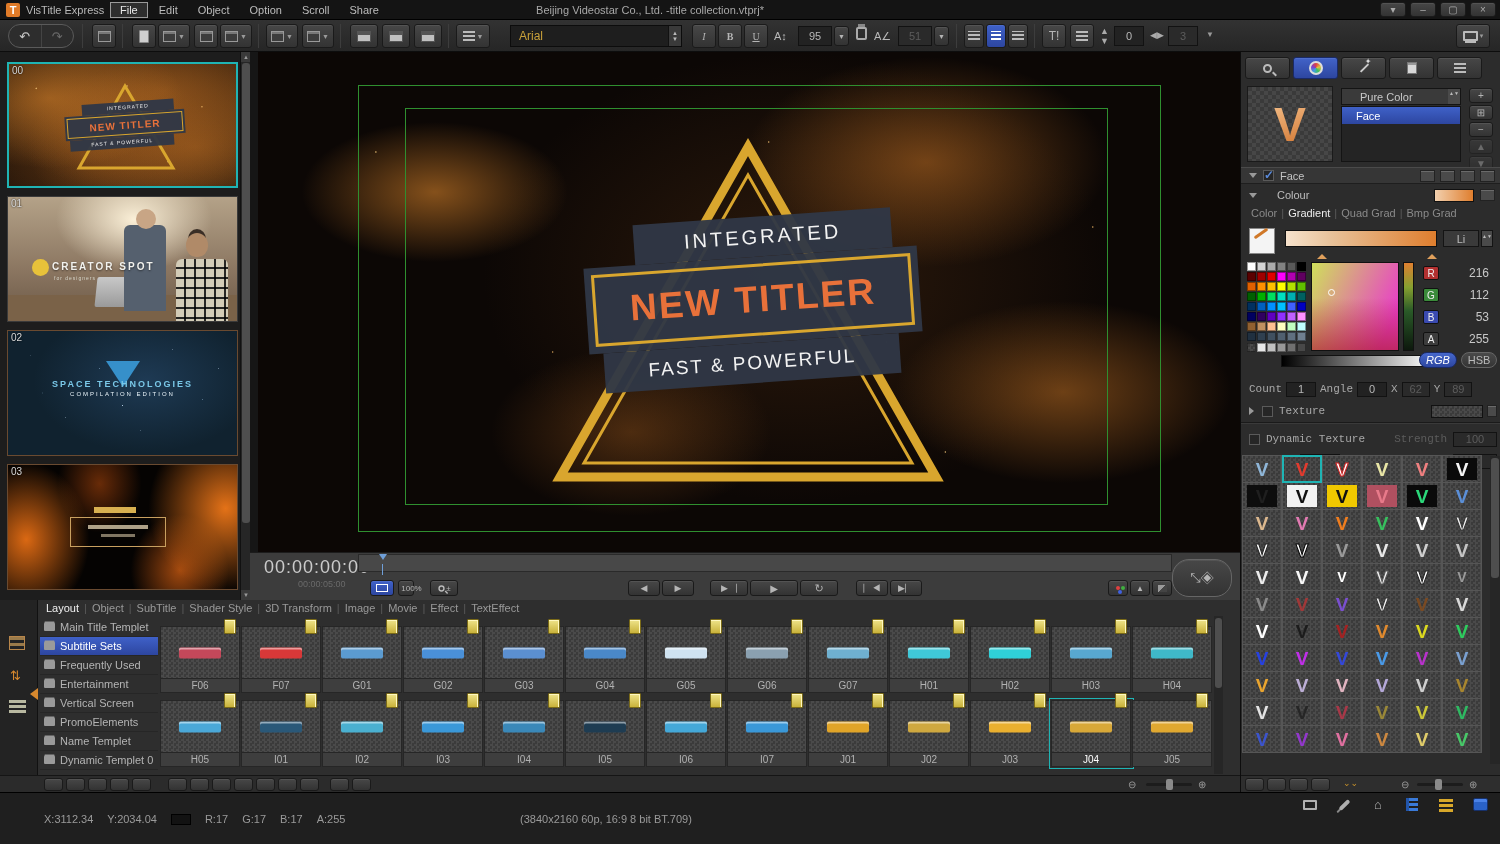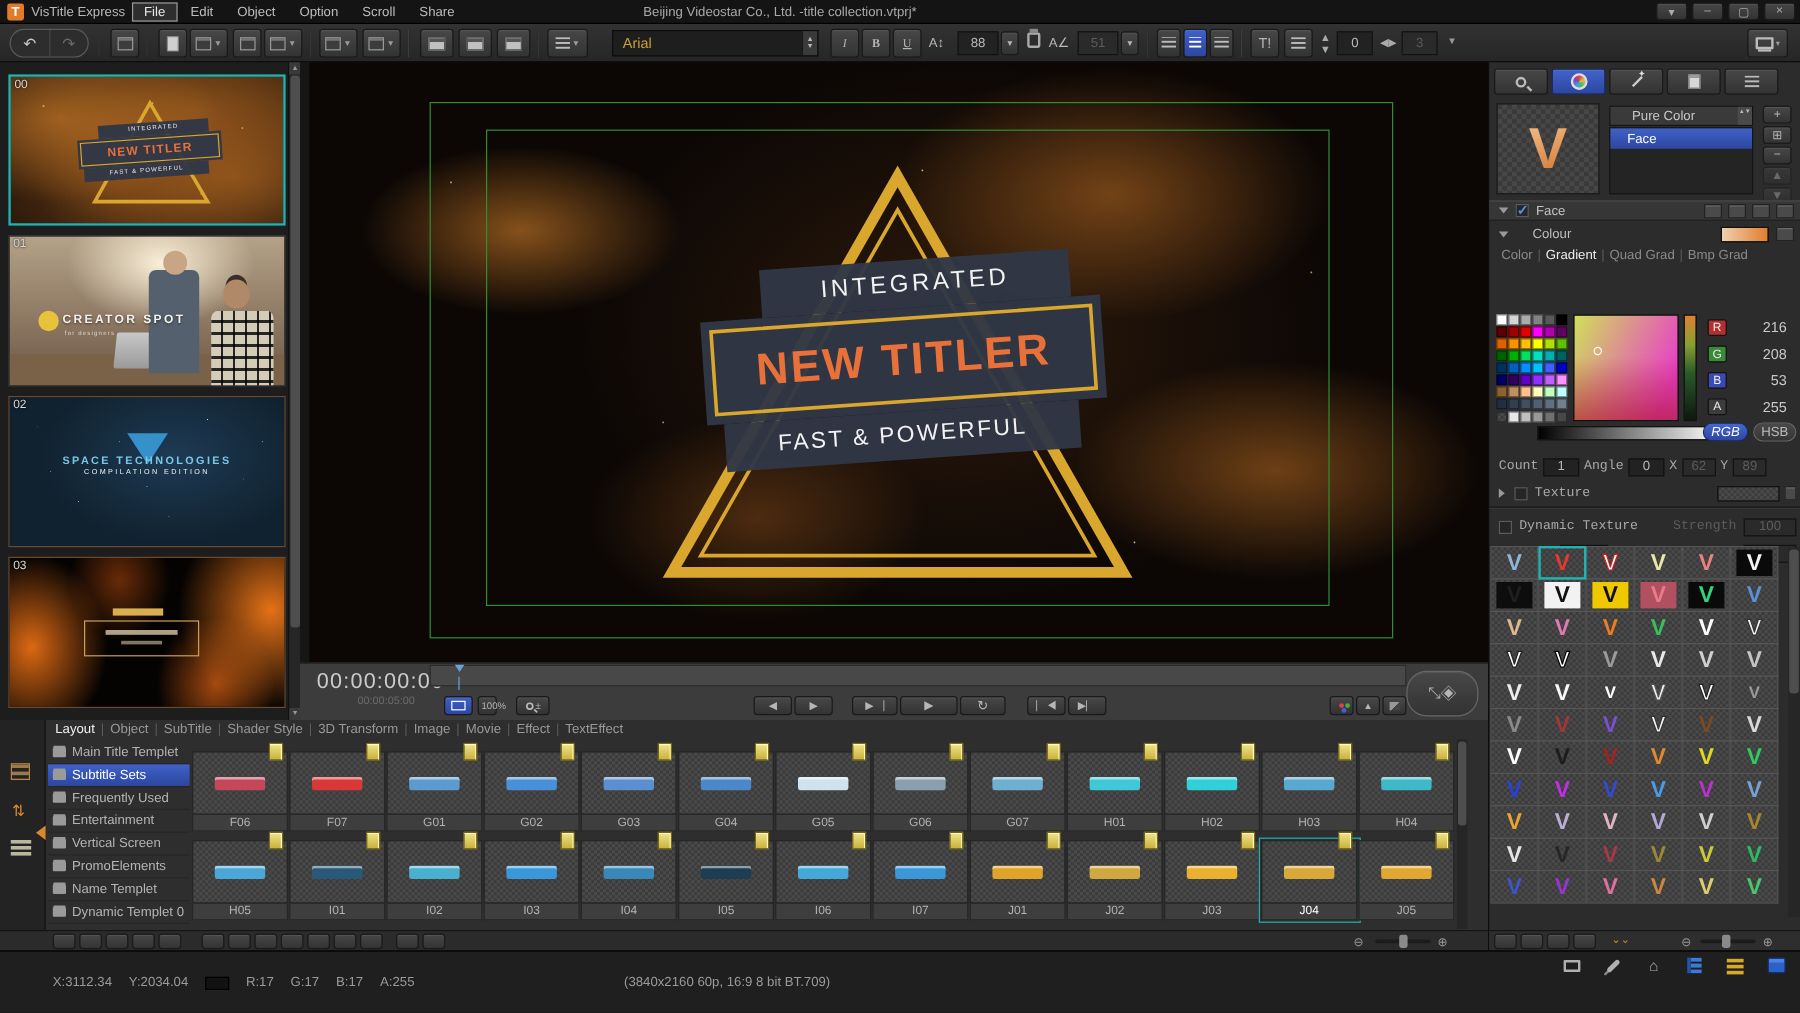--- a/index.html
+++ b/index.html
@@ -294,21 +294,21 @@
     </div>
 
   <div class="tb fontbox">
     <span>Arial</span>
     <span class="spin">▲<br>▼</span>
   </div>
   <div class="tb btn tbtn" style="left:692px;font-style:italic;font-family:'Liberation Serif',serif;">I</div>
   <div class="tb btn tbtn" style="left:718px;font-weight:bold;font-family:'Liberation Serif',serif;">B</div>
   <div class="tb btn tbtn" style="left:744px;text-decoration:underline;font-family:'Liberation Serif',serif;">U</div>
   <div class="tb" style="left:774px;color:#b8b8b8;font-size:11px;line-height:24px;">A↕</div>
-  <div class="tb field" style="left:798px;width:34px;height:20px;top:6px;">88</div>
+  <div class="tb field" style="left:798px;width:34px;height:20px;top:6px;">95</div>
   <div class="tb btn" style="left:834px;width:15px;height:20px;top:6px;font-size:7px;">▼</div>
   <div class="tb" style="left:856px;top:7px;width:11px;height:13px;border:2px solid #aaa;border-radius:2px;box-shadow:0 -5px 0 -2px #888;"></div>
   <div class="tb" style="left:874px;color:#b8b8b8;font-size:11px;line-height:24px;">A∠</div>
   <div class="tb field dim" style="left:898px;width:34px;height:20px;top:6px;">51</div>
   <div class="tb btn" style="left:934px;width:15px;height:20px;top:6px;font-size:7px;">▼</div>
   <div class="sep" style="left:956px;"></div>
   <div class="tb btn" style="left:964px;width:20px;">
       <span class="mi" style="width:12px;height:10px;background:linear-gradient(#bbb 2px,transparent 2px) left/12px 4px repeat-y;"></span>
     </div>
   <div class="tb btn blue" style="left:986px;width:20px;">
@@ -485,20 +485,28 @@
   </div>
 
   <div style="position:absolute;left:0;top:134px;width:260px;height:18px;display:flex;align-items:center;">
     <div class="tri-d"></div>
     <span style="margin-left:14px;color:#bdbdbd;">Colour</span>
     <div id="grad-swatch" style="margin-left:auto;margin-right:6px;"></div>
     <div class="hd-ic" style="margin:0 6px 0 0;"></div>
   </div>
   <div id="col-tabs" style="position:absolute;left:10px;top:155px;"><span class="col-tab">Color</span><span style="color: rgb(90, 90, 90); margin-right: 4px;">|</span><span class="col-tab sel2">Gradient</span><span style="color: rgb(90, 90, 90); margin-right: 4px;">|</span><span class="col-tab">Quad Grad</span><span style="color: rgb(90, 90, 90); margin-right: 4px;">|</span><span class="col-tab">Bmp Grad</span></div>
 
+  <div style="position:absolute;left:0;top:176px;width:260px;height:32px;">
+    <div id="dropper"></div>
+    <div id="gradbar"></div>
+    <div class="gstop" style="left:76px;"></div>
+    <div class="gstop" style="left:186px;"></div>
+    <div id="libox">Li</div>
+    <div id="lispin">▲▼</div>
+  </div>
 
   <div style="position:absolute;left:0;top:210px;width:260px;height:110px;">
     <div id="palette">
         <div style="background: rgb(255, 255, 255);"></div>
         <div style="background: rgb(212, 212, 212);"></div>
         <div style="background: rgb(171, 171, 171);"></div>
         <div style="background: rgb(130, 130, 130);"></div>
         <div style="background: rgb(89, 89, 89);"></div>
         <div style="background: rgb(0, 0, 0);"></div>
         <div style="background: rgb(90, 0, 0);"></div>
@@ -556,21 +564,21 @@
         <div id="svcur"></div>
       </div>
     <div id="hueslider"></div>
     <div id="grayscale"></div>
     <div class="rgbarow" style="top:4px;">
       <div class="chip" id="chip-r" style="background: rgb(178, 48, 48);">R</div>
       <span class="v">216</span>
     </div>
     <div class="rgbarow" style="top:26px;">
       <div class="chip" id="chip-g" style="background: rgb(58, 138, 58);">G</div>
-      <span class="v">208</span>
+      <span class="v">112</span>
     </div>
     <div class="rgbarow" style="top:48px;">
       <div class="chip" id="chip-b" style="background: rgb(58, 74, 176);">B</div>
       <span class="v">53</span>
     </div>
     <div class="rgbarow" style="top:70px;">
       <div class="chip" id="chip-a" style="background: rgb(60, 60, 60);">A</div>
       <span class="v">255</span>
     </div>
     <div class="pill sel" style="left:178px;top:90px;width:38px;">RGB</div>

